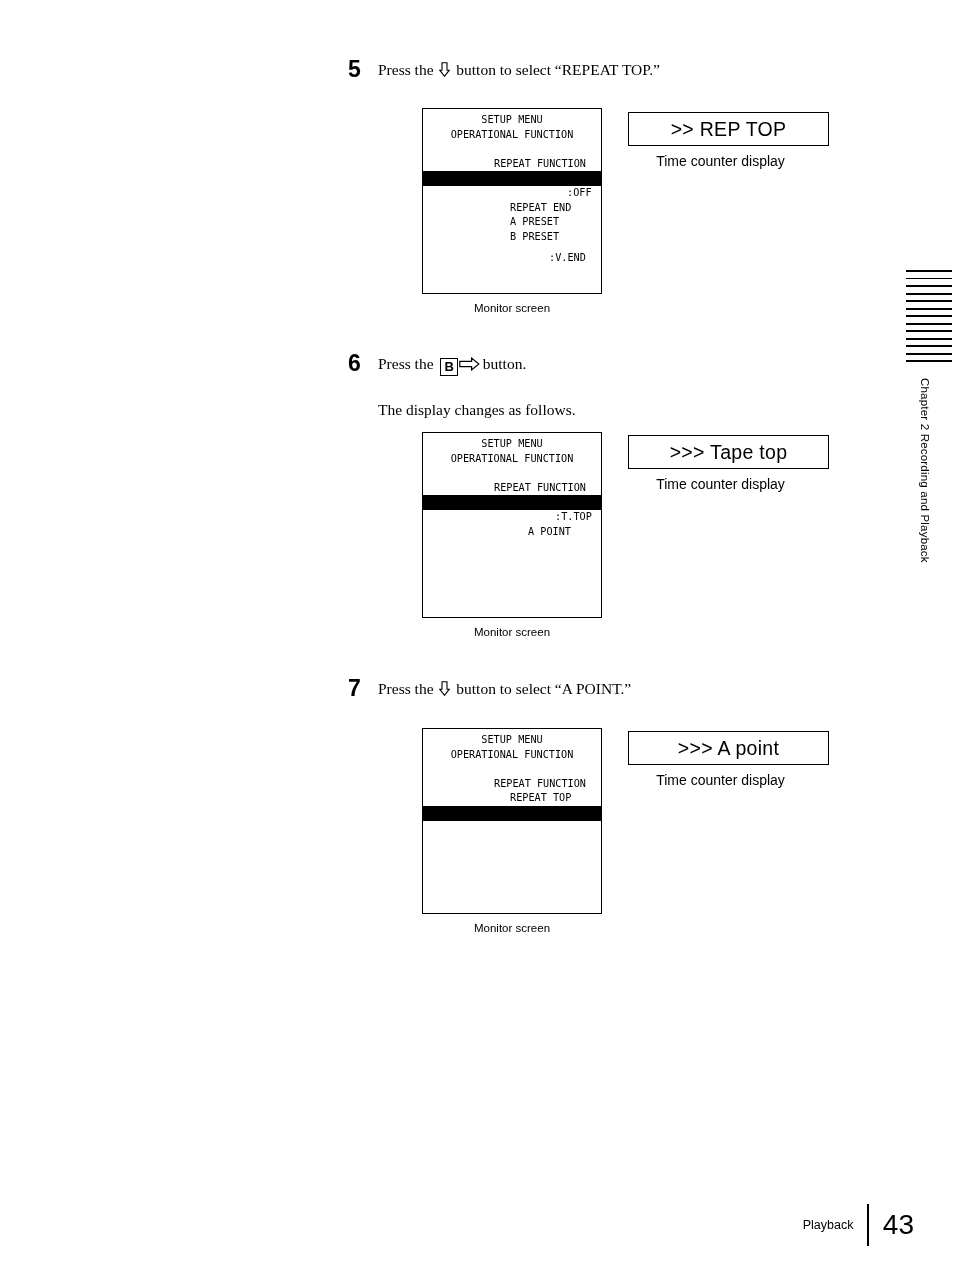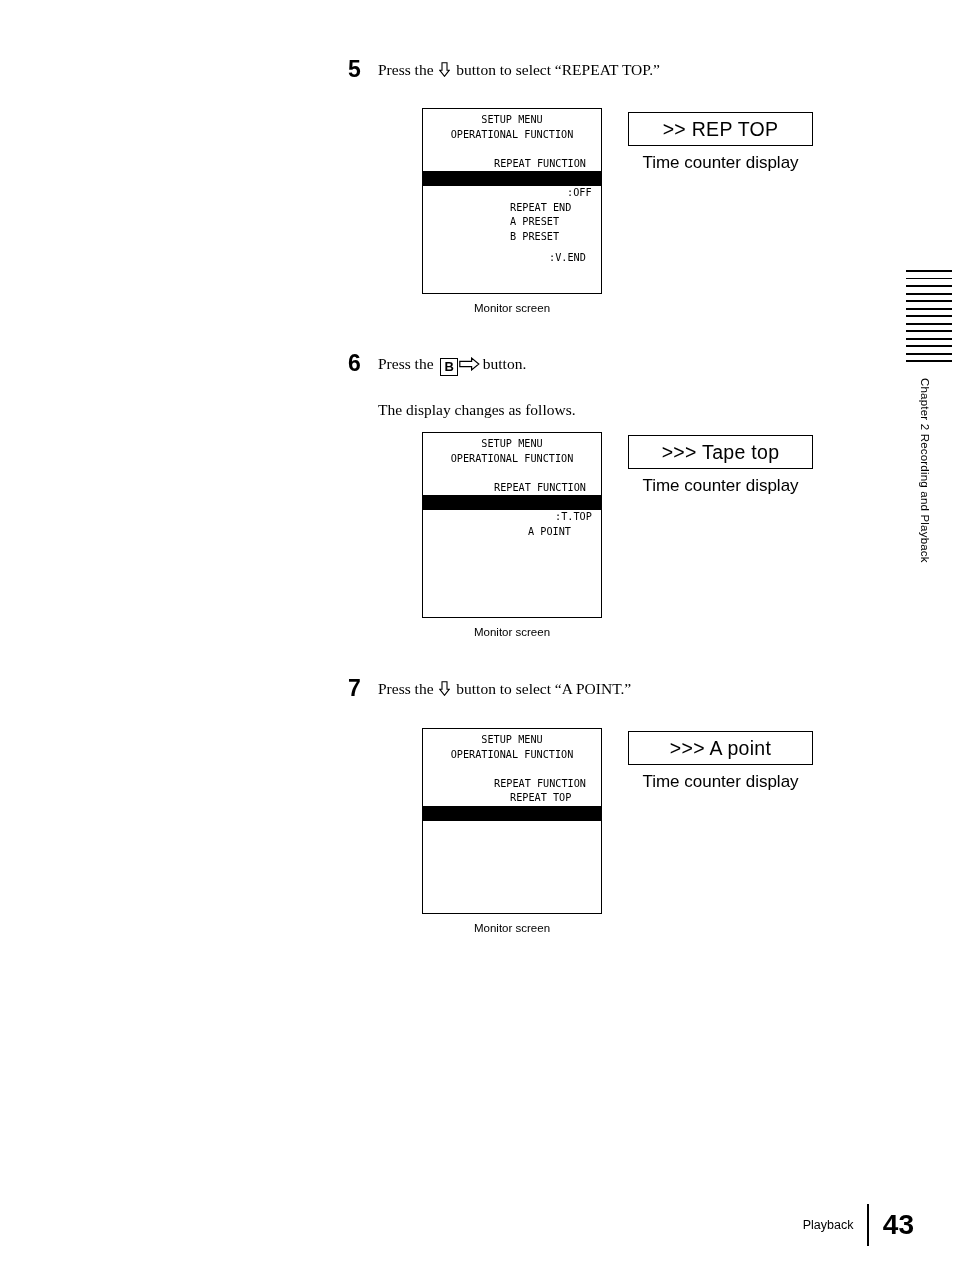--- a/index.html
+++ b/index.html
@@ -140,34 +140,34 @@
     text-align: center;
     margin-top: 8px;
     width: 180px;
   }
 
   
   .counter-wrap {
     position: absolute;
   }
   .counter-box {
-    width: 185px;
+    width: 201px;
     height: 34px;
     border: 1.6px solid #000;
     box-sizing: border-box;
     display: flex;
     align-items: center;
     justify-content: center;
     font-family: "Liberation Sans", sans-serif;
     font-size: 19.5px;
     letter-spacing: 0.3px;
   }
   .counter-cap {
     font-family: "Liberation Sans", sans-serif;
-    font-size: 17px;
+    font-size: 14px;
     text-align: center;
     width: 185px;
     margin-top: 7px;
   }
 
   
   .side-tab {
     position: absolute;
     right: 0;
     top: 270px;
@@ -208,21 +208,21 @@
     padding-right: 14px;
   }
   .footer-rule {
     width: 1.4px;
     height: 42px;
     background: #000;
   }
   .footer-page {
     font-family: "Liberation Sans", sans-serif;
     font-size: 28px;
-    font-weight: bold;
+    font-weight: normal;
     padding-left: 14px;
     line-height: 42px;
   }
 </style>
 </head>
 <body>
 
 <div class="page">
 
   <div class="step" style="top:58px;">

